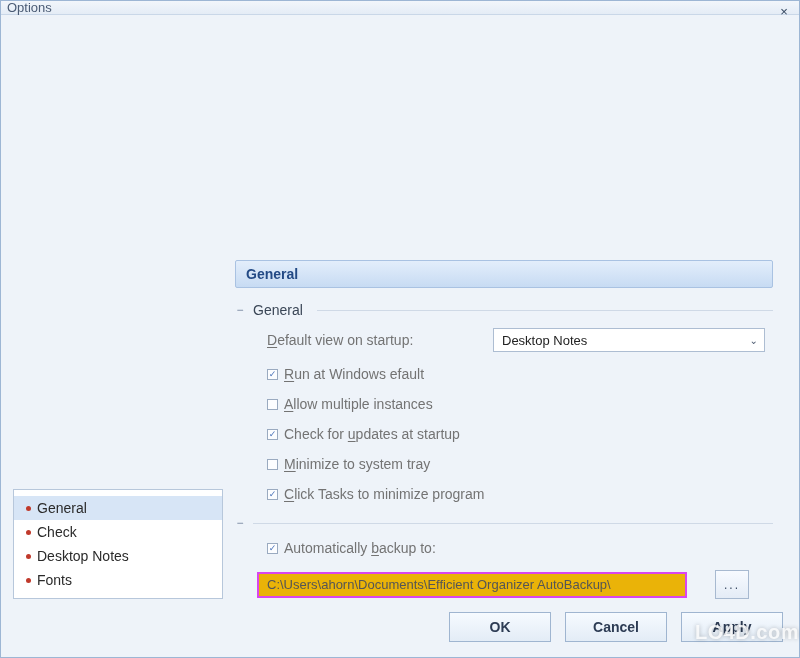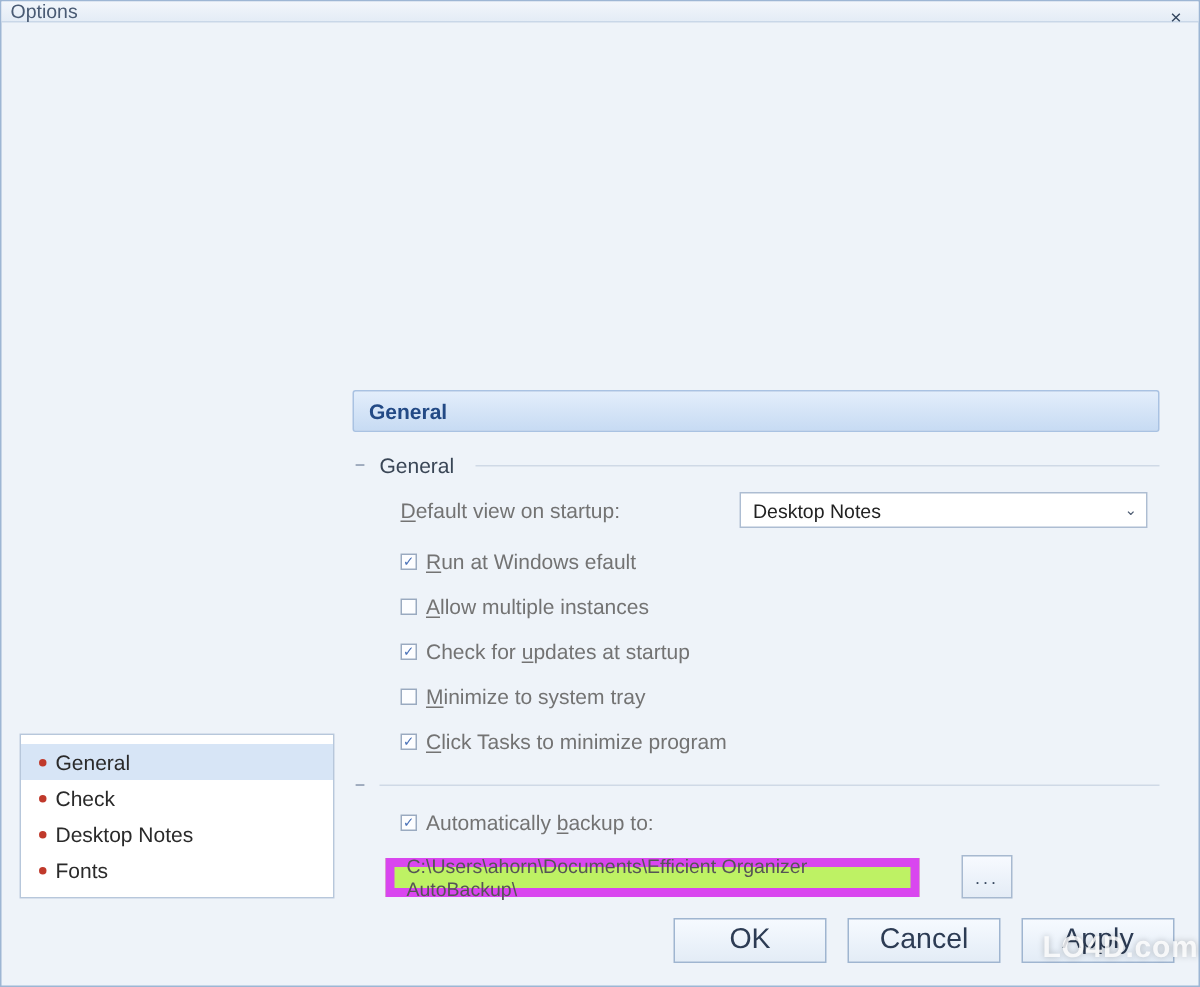--- a/index.html
+++ b/index.html
@@ -160,24 +160,24 @@
     font-size: 13px;
     color: #222;
     margin-left: auto;
     margin-right: 4px;
   }
   .select .caret {
     font-size: 10px;
     color: #4b5a70;
   }
   .path-input {
-    width: 356px;
+    width: 430px;
     height: 26px;
-    border: 6px solid #d946ef;
-    background: #bef264;
+    border: 2px solid #d946ef;
+    background: #eab308;
     color: #555;
     padding: 0 8px;
     font-size: 13px;
     display: flex;
     align-items: center;
   }
   .browse-btn {
     width: 34px;
     height: 29px;
     border: 1px solid #a7b9d0;
@@ -197,25 +197,26 @@
     align-items: center;
     gap: 14px;
     padding: 0 16px 10px 0;
   }
   .btn {
     width: 102px;
     height: 30px;
     border: 1px solid #9fb5d0;
     background: linear-gradient(#f6faff, #e3ecf6);
     color: #2d3c54;
-    font-size: 19px;
+    font-size: 14px;
     display: flex;
     align-items: center;
     justify-content: center;
     cursor: default;
+    font-weight: bold;
   }
   .watermark {
     position: absolute;
     right: 1px;
     bottom: 14px;
     color: rgba(255,255,255,0.82);
     font-size: 20px;
     font-weight: 600;
     letter-spacing: 0.5px;
     pointer-events: none;

